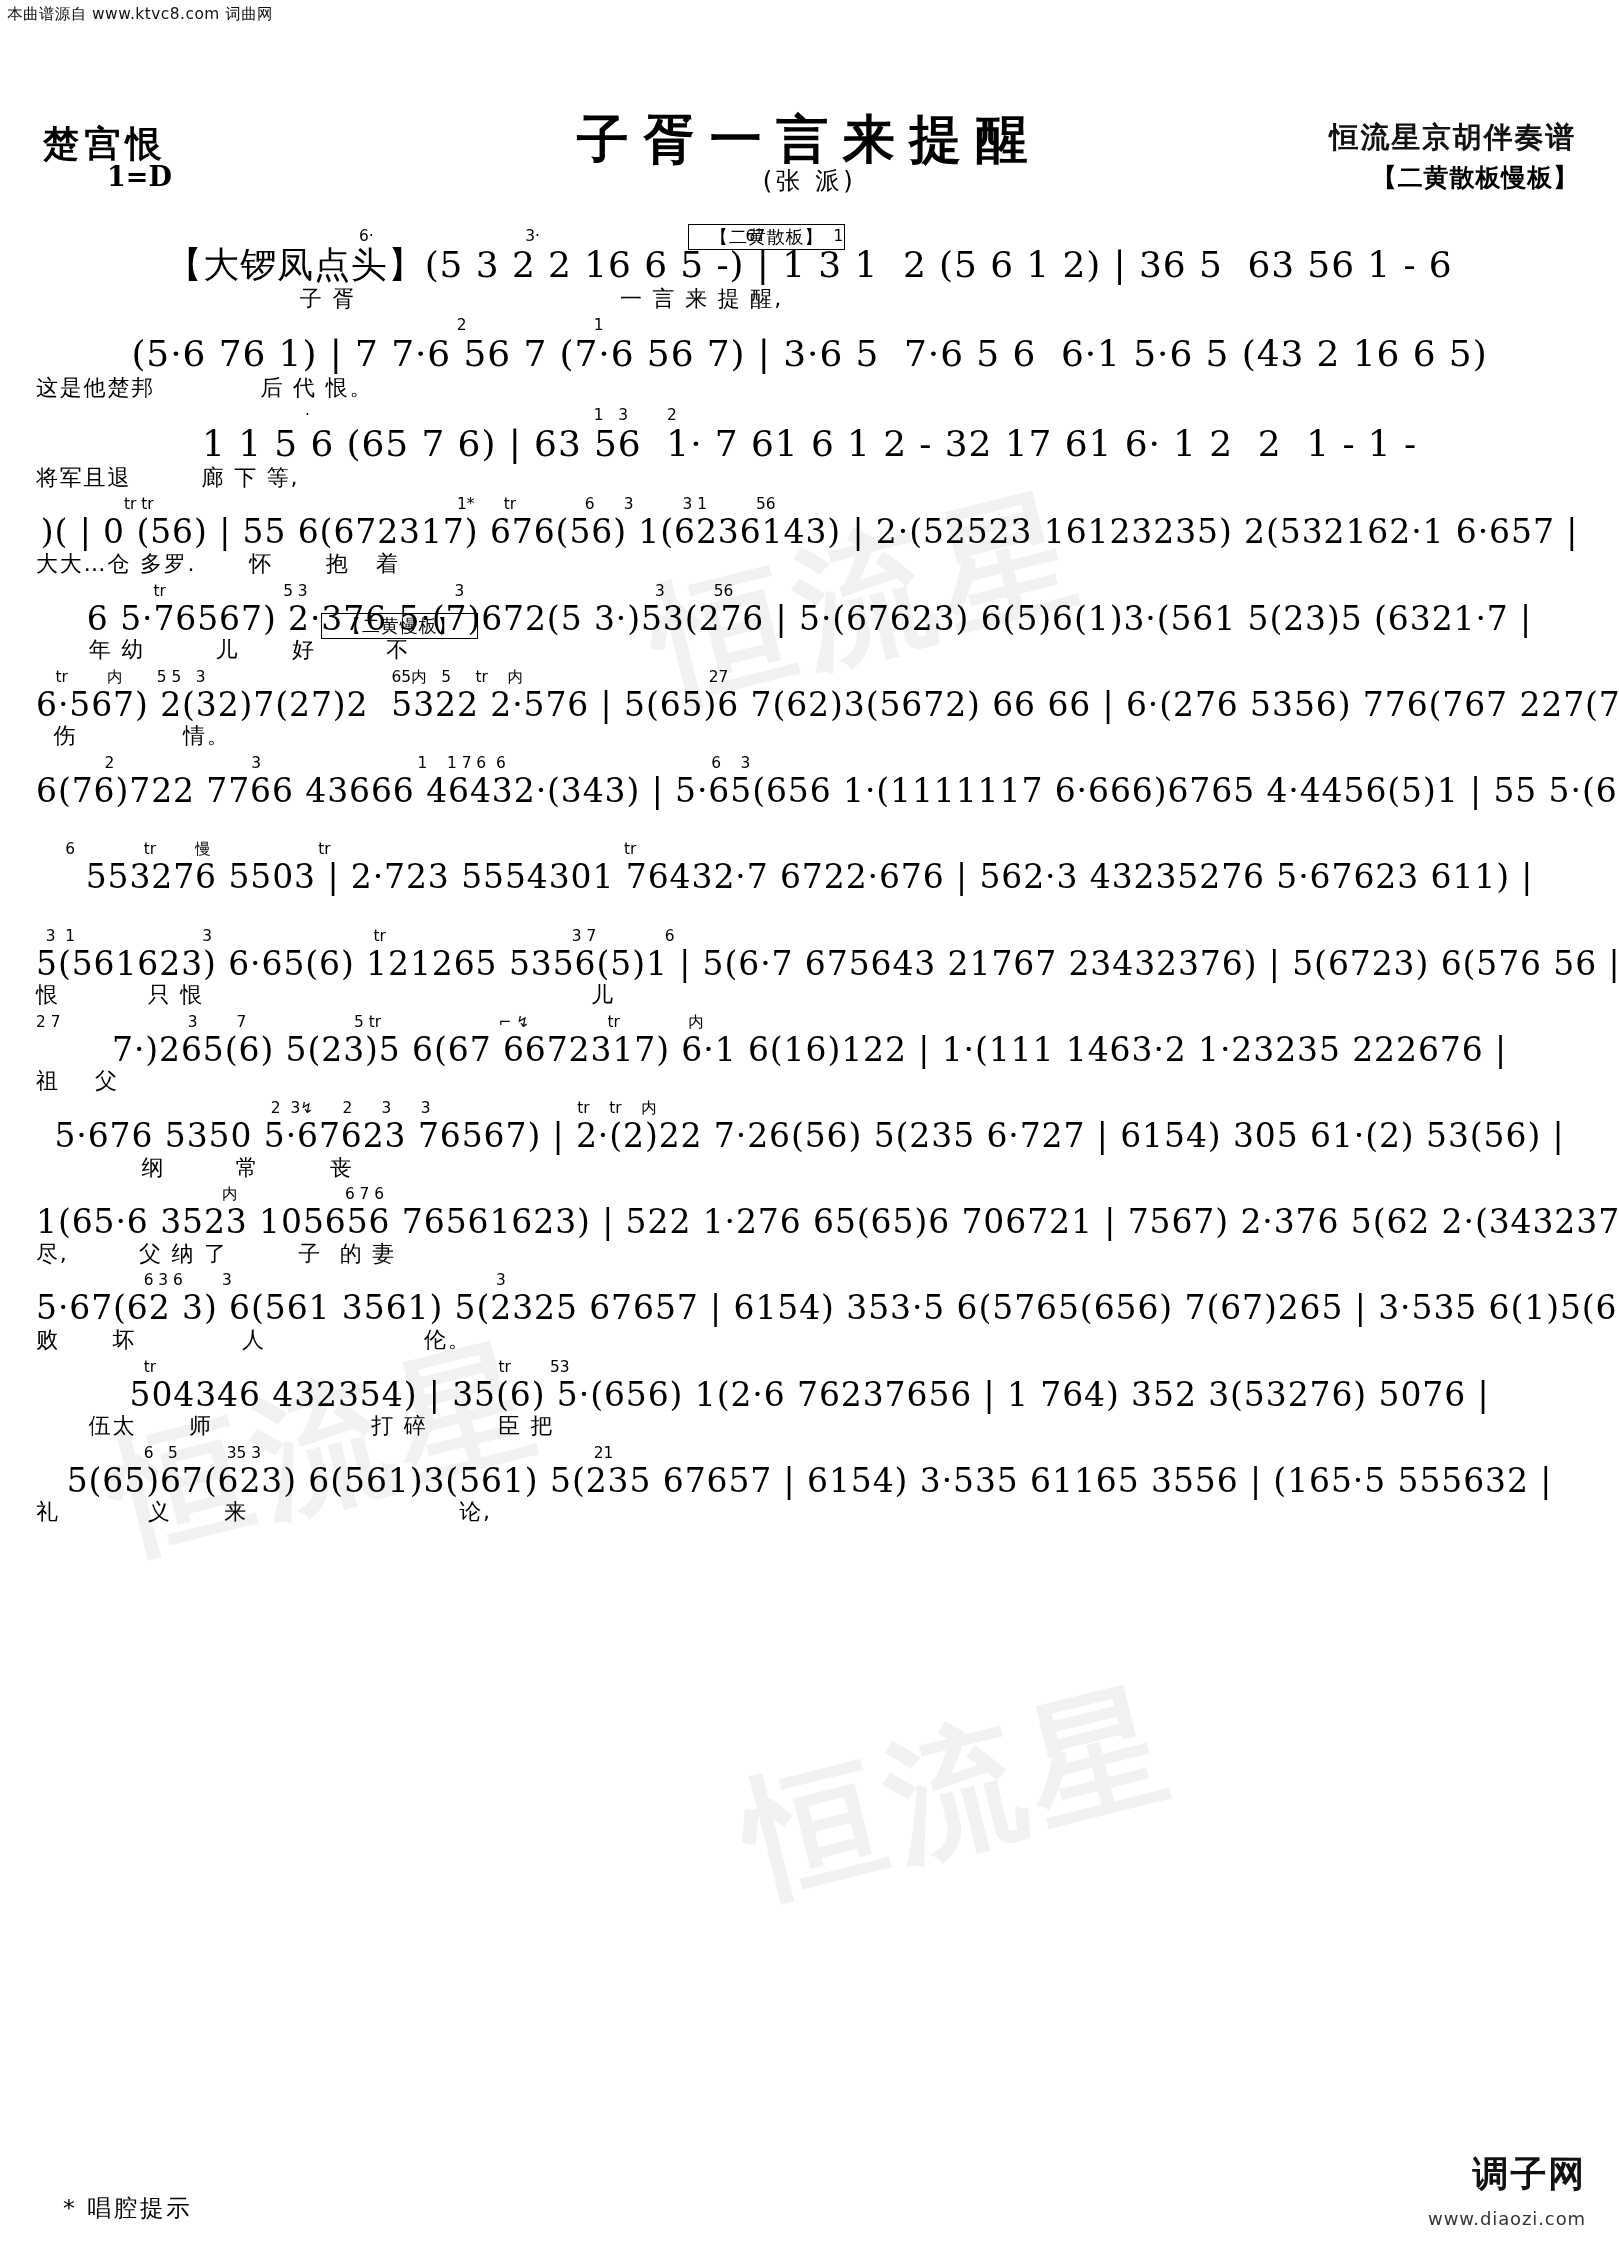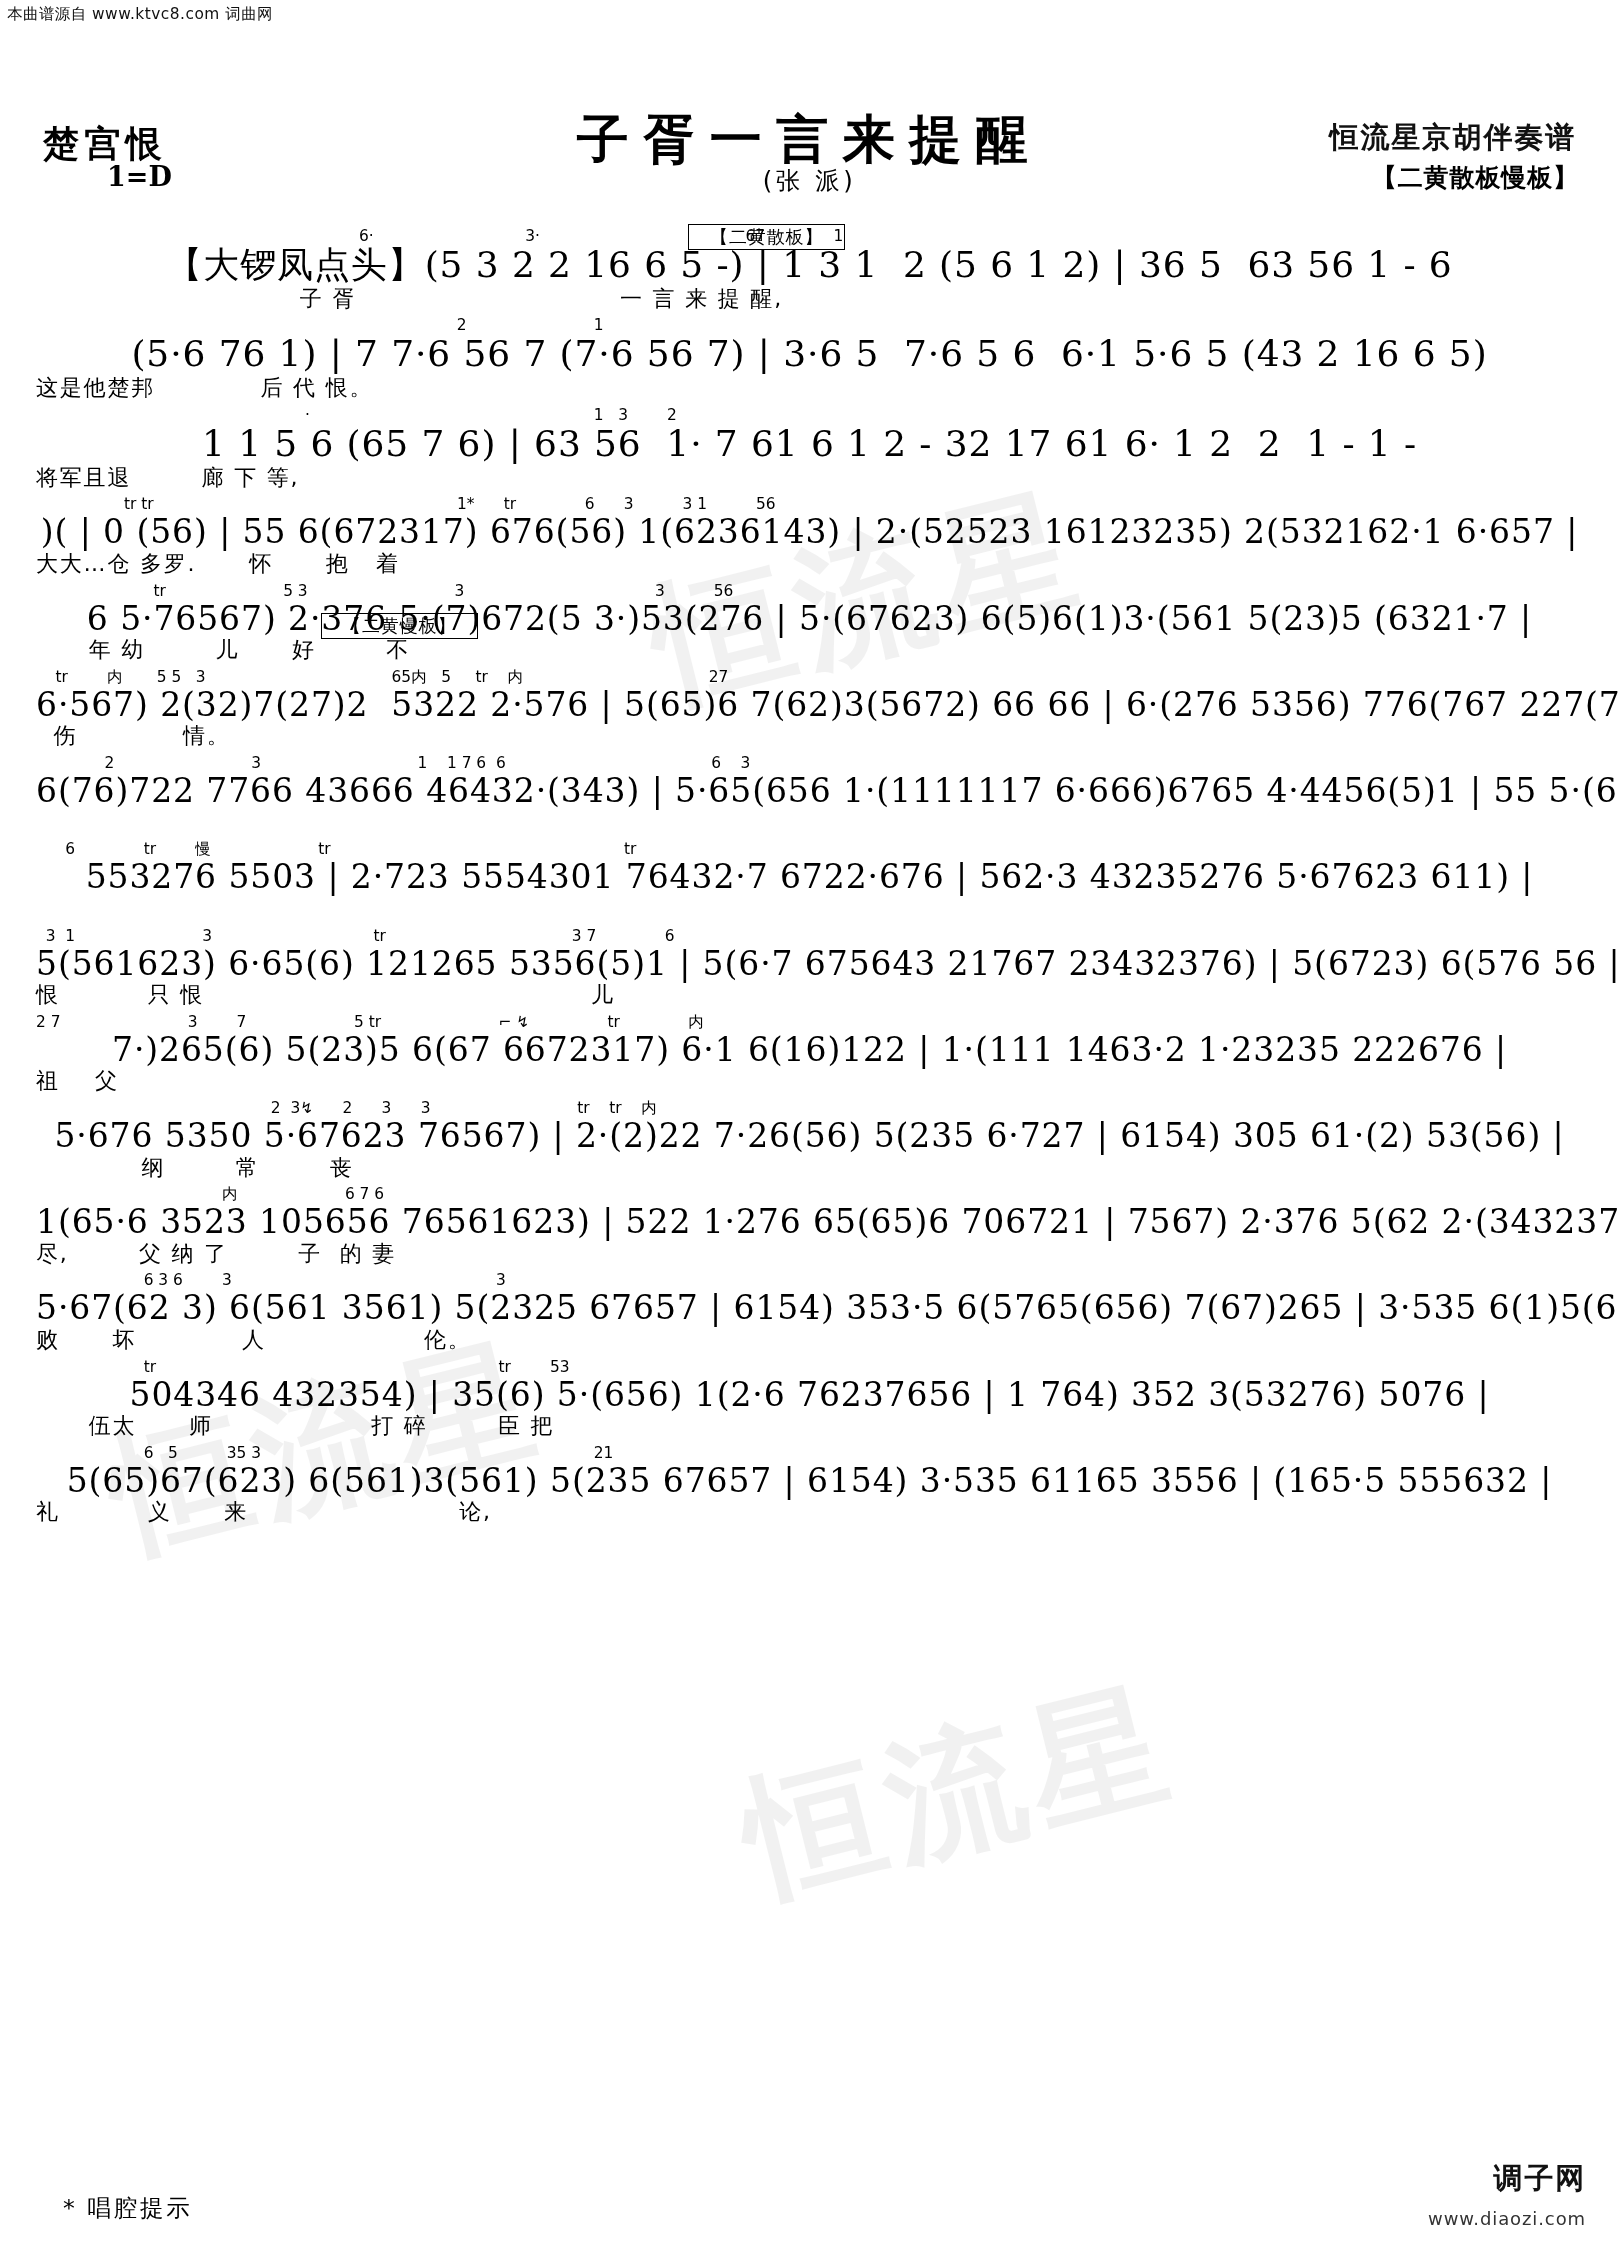--- a/index.html
+++ b/index.html
@@ -97,21 +97,21 @@
   }
 
   
   .footnote{
     position:absolute;left:63px;bottom:38px;
     font-size:23.5px;letter-spacing:2.7px;
     font-family:"DejaVu Sans", sans-serif;
   }
   .site{
     position:absolute;right:33px;bottom:63px;
-    font-size:29px;font-weight:bold;color:#111;
+    font-size:36px;font-weight:bold;color:#111;
     letter-spacing:1.8px;
   }
   .site-url{
     position:absolute;right:33px;bottom:33px;
     font-size:18px;color:#333;letter-spacing:0.9px;
   }
 
   
   .wm{
     position:absolute;

